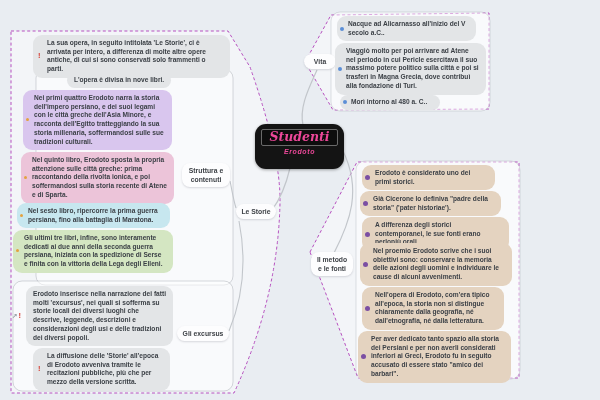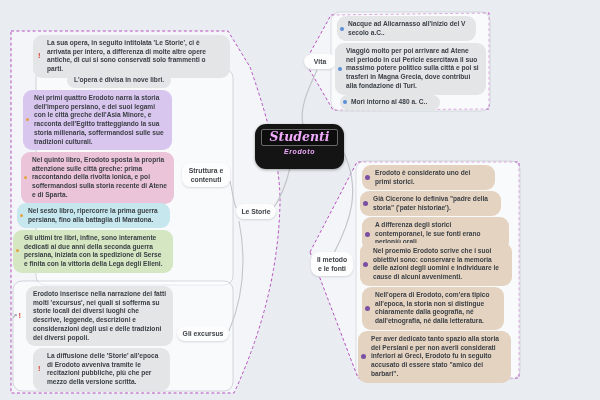--- a/index.html
+++ b/index.html
@@ -68,21 +68,21 @@
   #n-met-0{left:362px;top:165px;width:133px;}
   #n-met-1{left:360px;top:191px;width:141px;}
   #n-met-2{left:362px;top:217px;width:147px;}
   #n-met-3{left:360px;top:243px;width:152px;}
   #n-met-4{left:362px;top:287px;width:142px;}
   #n-met-5{left:358px;top:331px;width:153px;}
 
   
   #central{
     position:absolute;left:255px;top:124px;width:89px;height:45px;
-    background:#141414;border-radius:11px;text-align:center;color:#f0abfc;
+    background:#141414;border-radius:11px;text-align:center;color:#ec4899;
     box-shadow:0 1px 3px rgba(0,0,0,.35);
   }
   #central .brand{
     display:inline-block;margin-top:5px;padding:0 7px 1px;
     border:1px solid #6a6a6a;background:#0d0d0d;border-radius:2px;
     font-family:"DejaVu Serif",serif;font-style:italic;font-weight:bold;
     font-size:12.5px;line-height:1.15;
   }
   #central .topic{
     margin-top:2px;font-size:7px;font-weight:bold;font-style:italic;letter-spacing:.6px;

